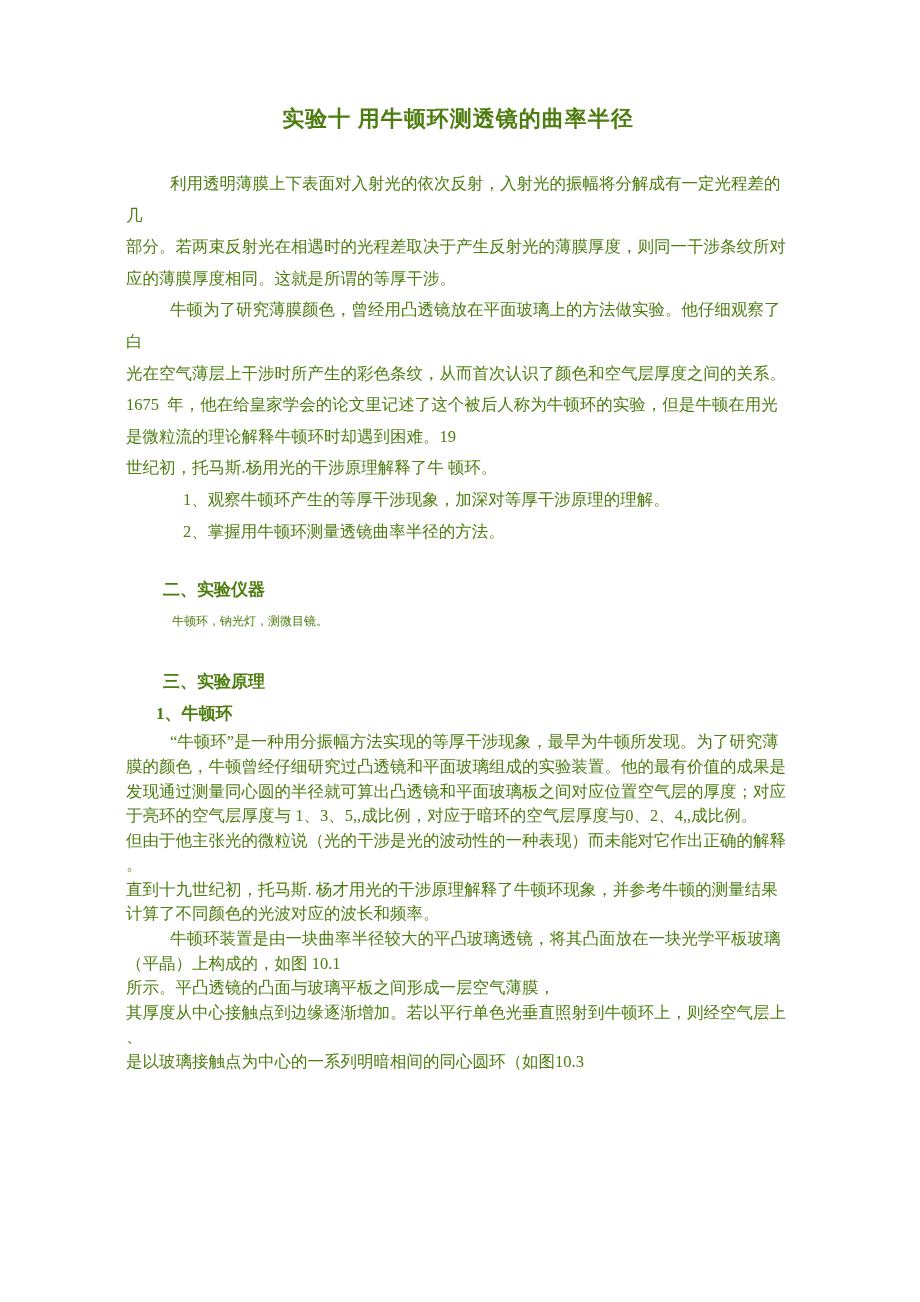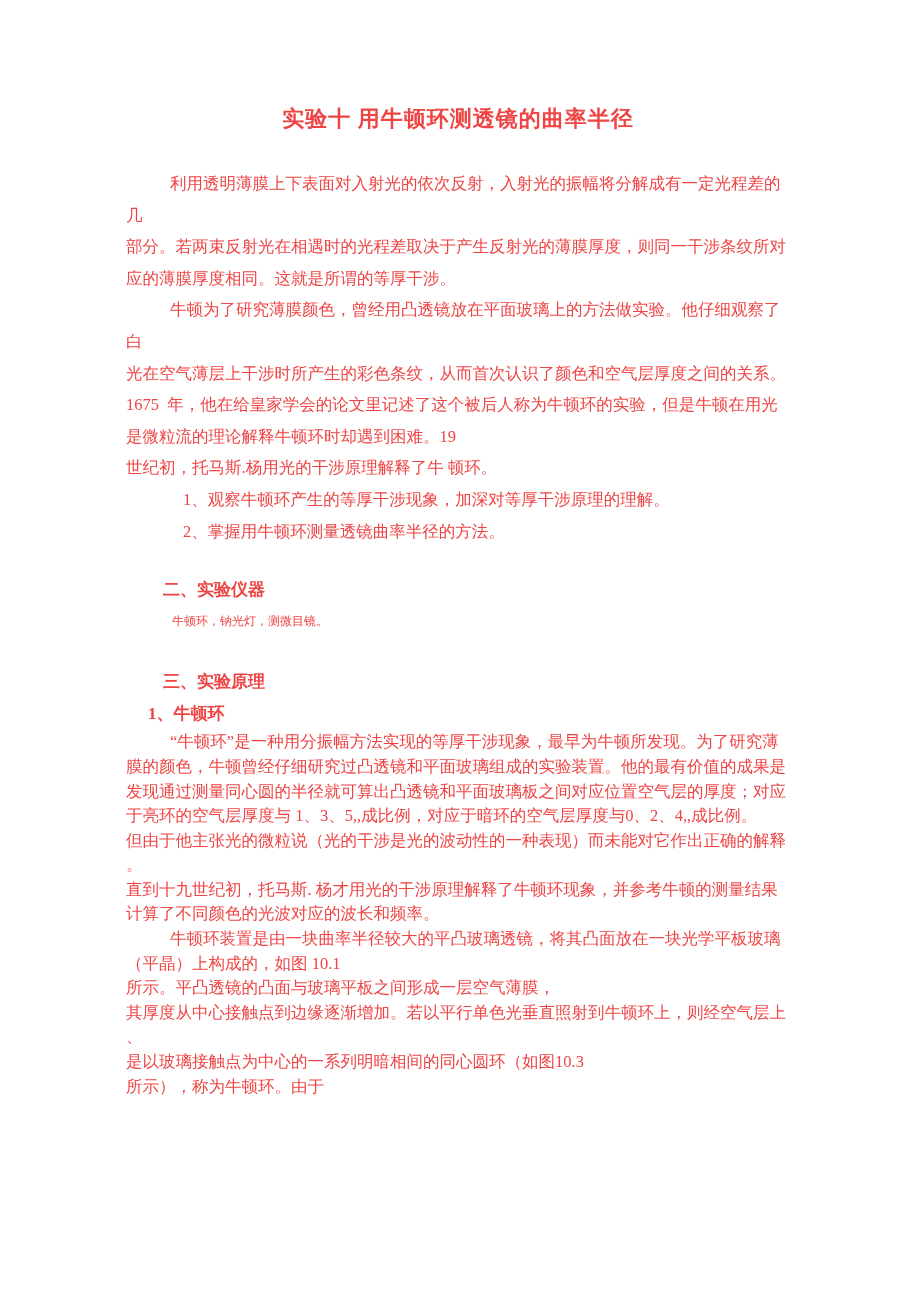--- a/index.html
+++ b/index.html
@@ -1,21 +1,21 @@
 <!DOCTYPE html>
 <html><head>
 <meta charset="utf-8">
 <style>
   html,body{margin:0;padding:0;background:#e8e8e8;}
   .page{
     position:relative;
     width:920px;height:1302px;
     margin:0 auto;
     background:#ffffff;
-    color:#ef4444;
+    color:#4d7c0f;
     font-family:"Liberation Serif","DejaVu Serif",serif;
     overflow:hidden;
     box-sizing:border-box;
     padding:0 130px 0 126px;
   }
   .title{
     margin-top:104px;
     font-size:22px;
     line-height:30px;
     font-weight:bold;
@@ -50,21 +50,21 @@
     font-size:12px;
     line-height:31.6px;
     margin-left:46px;
     white-space:pre-wrap;
   }
   .h-principle{margin-top:29px;}
   .subheading{
     font-size:17px;
     font-weight:bold;
     line-height:31.6px;
-    margin-left:22px;
+    margin-left:30px;
     white-space:pre-wrap;
   }
   .principle-body{margin-top:1px;}
   .principle-body .ln{line-height:24.6px;}
 </style>
 </head>
 <body>
 
 <div class="page">
 
@@ -106,16 +106,15 @@
       <div class="ln">但由于他主张光的微粒说（光的干涉是光的波动性的一种表现）而未能对它作出正确的解释</div>
       <div class="ln">。</div>
       <div class="ln">直到十九世纪初，托马斯. 杨才用光的干涉原理解释了牛顿环现象，并参考牛顿的测量结果</div>
       <div class="ln">计算了不同颜色的光波对应的波长和频率。</div>
       <div class="ln ind">牛顿环装置是由一块曲率半径较大的平凸玻璃透镜，将其凸面放在一块光学平板玻璃</div>
       <div class="ln">（平晶）上构成的，如图 10.1</div>
       <div class="ln">所示。平凸透镜的凸面与玻璃平板之间形成一层空气薄膜，</div>
       <div class="ln">其厚度从中心接触点到边缘逐渐增加。若以平行单色光垂直照射到牛顿环上，则经空气层上</div>
       <div class="ln">、</div>
       <div class="ln">是以玻璃接触点为中心的一系列明暗相间的同心圆环（如图10.3</div>
-      <div class="ln">所示），称为牛顿环。由于</div>
     </div>
 
 </div>
 
 </body></html>

